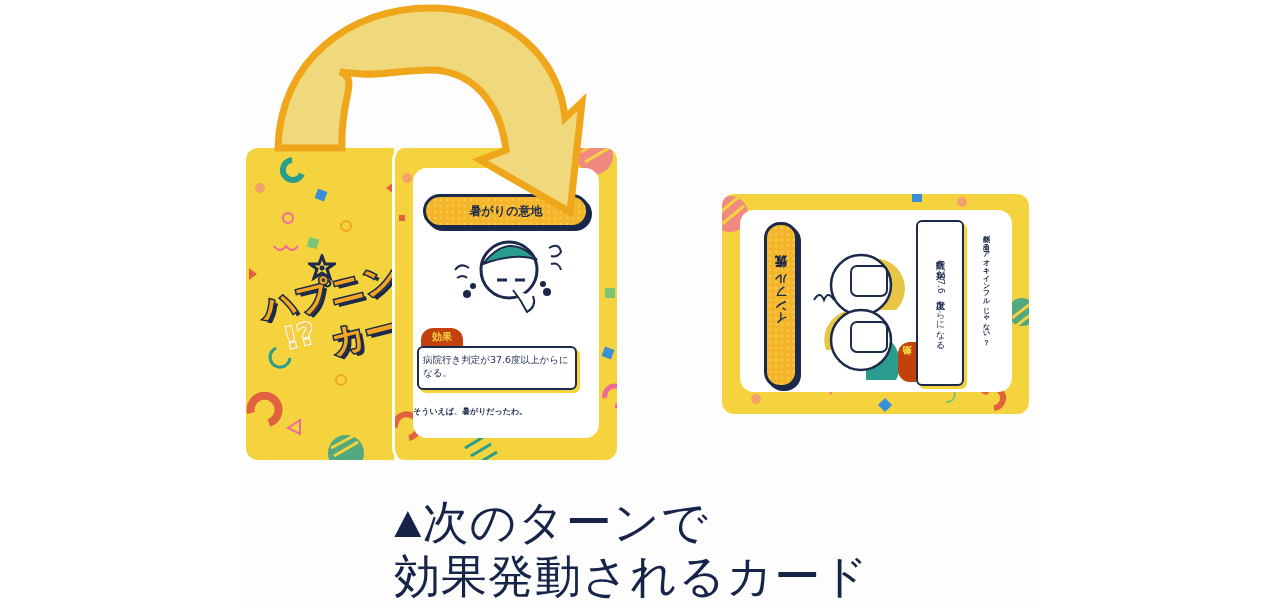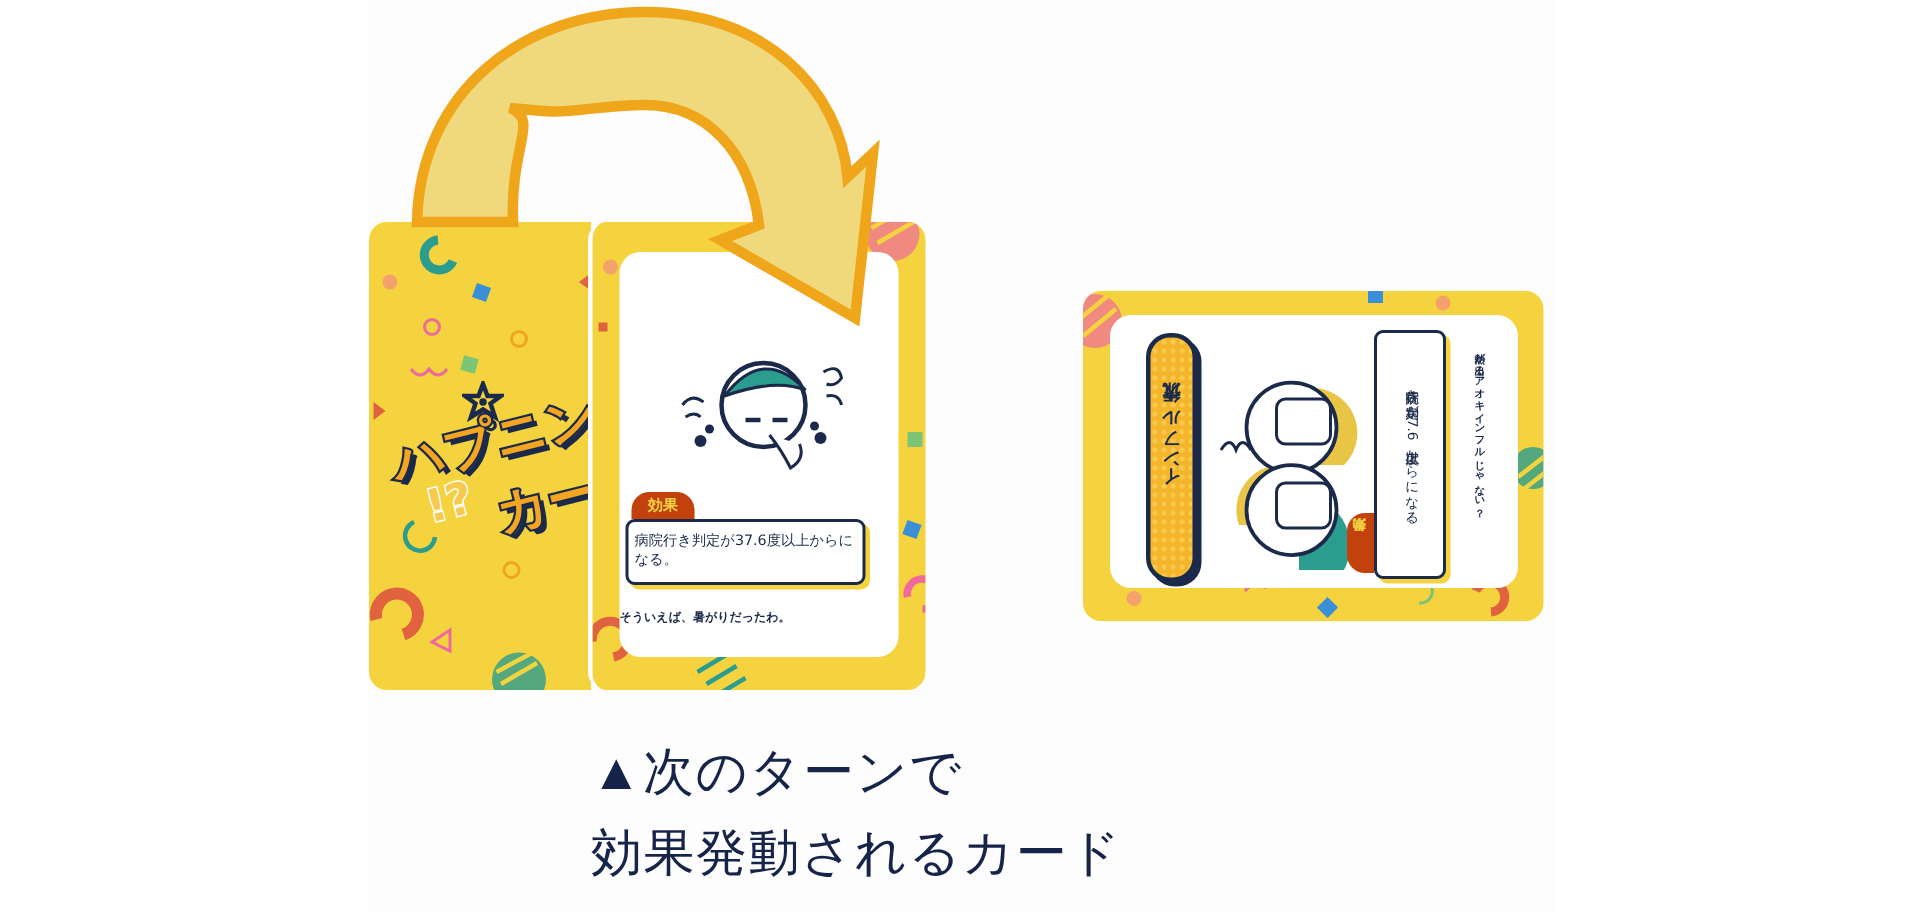--- a/index.html
+++ b/index.html
@@ -9,21 +9,21 @@
   .confetti{position:absolute;}
   .card-left{left:246px;top:148px;width:148px;height:312px;border-radius:12px 0 0 12px;}
   .card-mid{left:392px;top:148px;width:222px;height:312px;border-left:3px solid #fff;}
   .card-right{left:722px;top:194px;width:307px;height:220px;}
   .inner{position:absolute;background:#fff;border-radius:14px;}
   .title-pill{position:absolute;background:#f4b52a;border:3px solid #1b2a4a;border-radius:22px;color:#1b2a4a;font-weight:bold;display:flex;align-items:center;justify-content:center;box-shadow:3px 3px 0 #1b2a4a;background-image:radial-gradient(#f7c94f 1.5px,transparent 1.6px);background-size:6px 6px;}
   .effect-tag{position:absolute;background:#c2410c;color:#f5d33f;font-weight:bold;font-size:10px;border-radius:12px 12px 0 0;display:flex;align-items:center;justify-content:center;}
   .effect-box{position:absolute;border:2px solid #1b2a4a;border-radius:6px;background:#fff;box-shadow:3px 3px 0 #f5d33f;font-size:10px;color:#1b2a4a;}
   .flavor{position:absolute;font-size:8px;font-weight:bold;color:#1b2a4a;}
   .logo{position:absolute;font-weight:900;color:#f4a623;-webkit-text-stroke:3px #1b2a4a;paint-order:stroke fill;text-shadow:3px 4px 0 #1b2a4a;}
-  .caption{position:absolute;left:394px;color:#16244a;font-size:34px;font-family:Liberation Serif, serif;letter-spacing:1px;}
+  .caption{position:absolute;left:394px;color:#16244a;font-size:46px;font-family:Liberation Mono, monospace;letter-spacing:1px;}
   svg{display:block;}
 </style>
 </head>
 <body>
 
 <div class="canvas"></div>
 
 <div class="card card-left">
   <svg class="confetti" width="148" height="312">
     <path d="M46 12 a10 10 0 1 0 10 14" stroke="#2a9d8f" stroke-width="6" fill="none"></path>
@@ -57,20 +57,21 @@
     <path d="M186 4 l24 -14 M190 14 l24 -14" stroke="#f5d33f" stroke-width="3"></path>
     <circle cx="12" cy="30" r="5" fill="#f4a26b"></circle>
     <path d="M4 70 l6 0" stroke="#e0623f" stroke-width="6"></path>
     <rect x="210" y="140" width="10" height="10" fill="#7cc576"></rect>
     <path d="M0 280 a12 12 0 1 1 14 10" stroke="#e0623f" stroke-width="6" fill="none"></path>
     <path d="M210 250 a10 10 0 1 1 10 8" stroke="#ee6a9b" stroke-width="5" fill="none"></path>
     <rect x="208" y="200" width="10" height="10" fill="#3b8fd6" transform="rotate(20 213 205)"></rect>
     <path d="M70 300 l20 -12 M76 308 l20 -12 M82 316 l20 -12" stroke="#2a9d8f" stroke-width="3"></path>
   </svg>
   <div class="inner" style="left:18px;top:20px;width:186px;height:270px;">
+    <div class="title-pill" style="left:10px;top:26px;width:160px;height:28px;font-size:12px;">暑がりの意地</div>
     <svg class="confetti" style="left:30px;top:62px" width="130" height="90">
       <circle cx="66" cy="40" r="28" fill="#fff" stroke="#1b2a4a" stroke-width="3"></circle>
       <path d="M40 34 q26 -34 54 -4 q-20 -8 -54 4z" fill="#2a9d8f" stroke="#1b2a4a" stroke-width="2"></path>
       <path d="M54 50 l10 0 M72 50 l10 0" stroke="#1b2a4a" stroke-width="3"></path>
       <path d="M70 60 q8 10 14 22 q10 -6 6 -16" fill="#fff" stroke="#1b2a4a" stroke-width="2"></path>
       <circle cx="24" cy="64" r="4" fill="#1b2a4a"></circle>
         <circle cx="30" cy="56" r="3" fill="#1b2a4a"></circle>
       <circle cx="104" cy="62" r="4" fill="#1b2a4a"></circle>
         <circle cx="100" cy="54" r="3" fill="#1b2a4a"></circle>
       <path d="M12 40 q6 -8 14 -2 M14 48 q6 -4 10 0" stroke="#1b2a4a" stroke-width="2" fill="none"></path>

